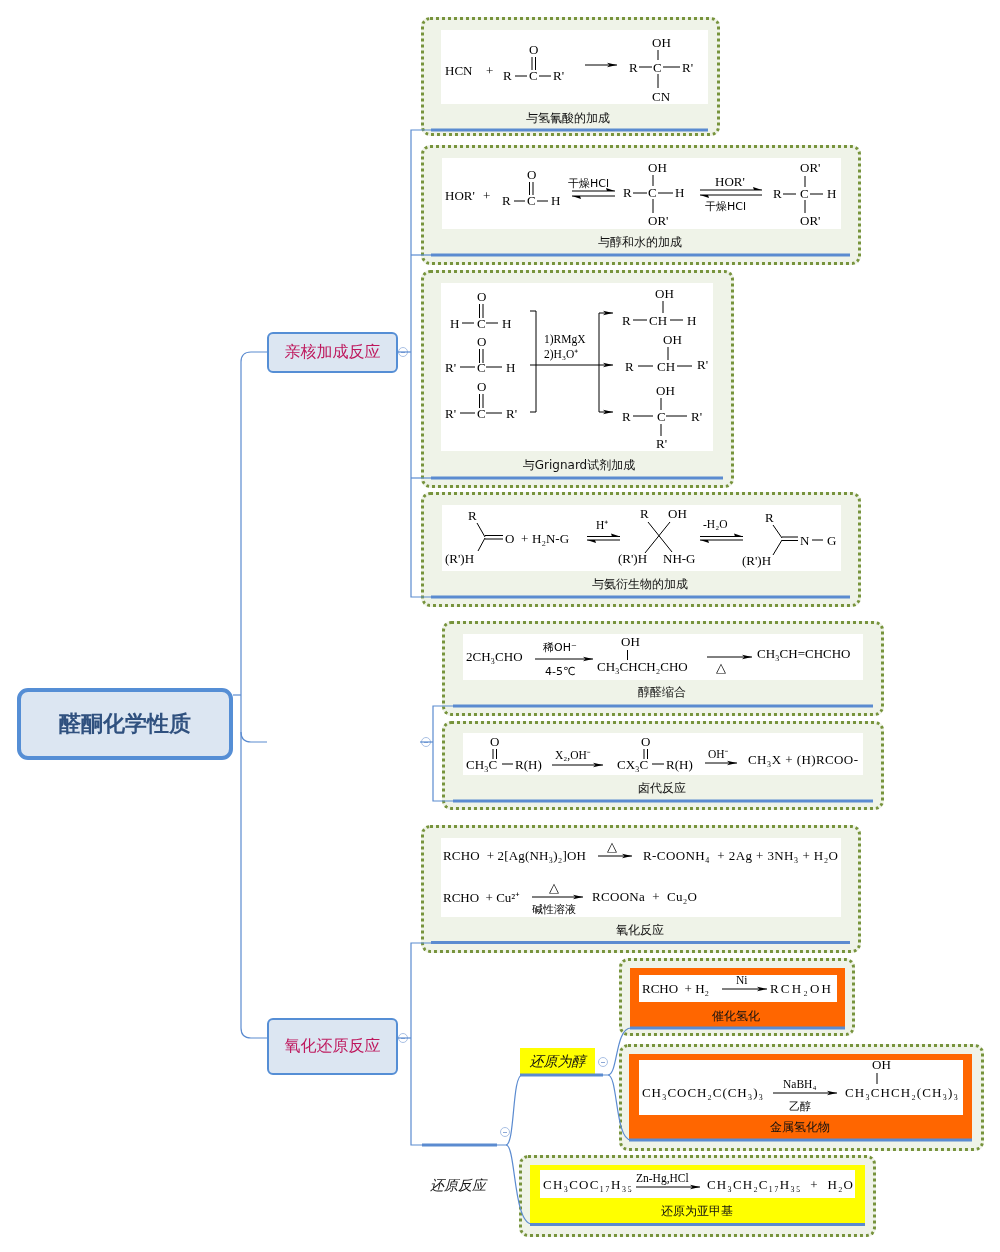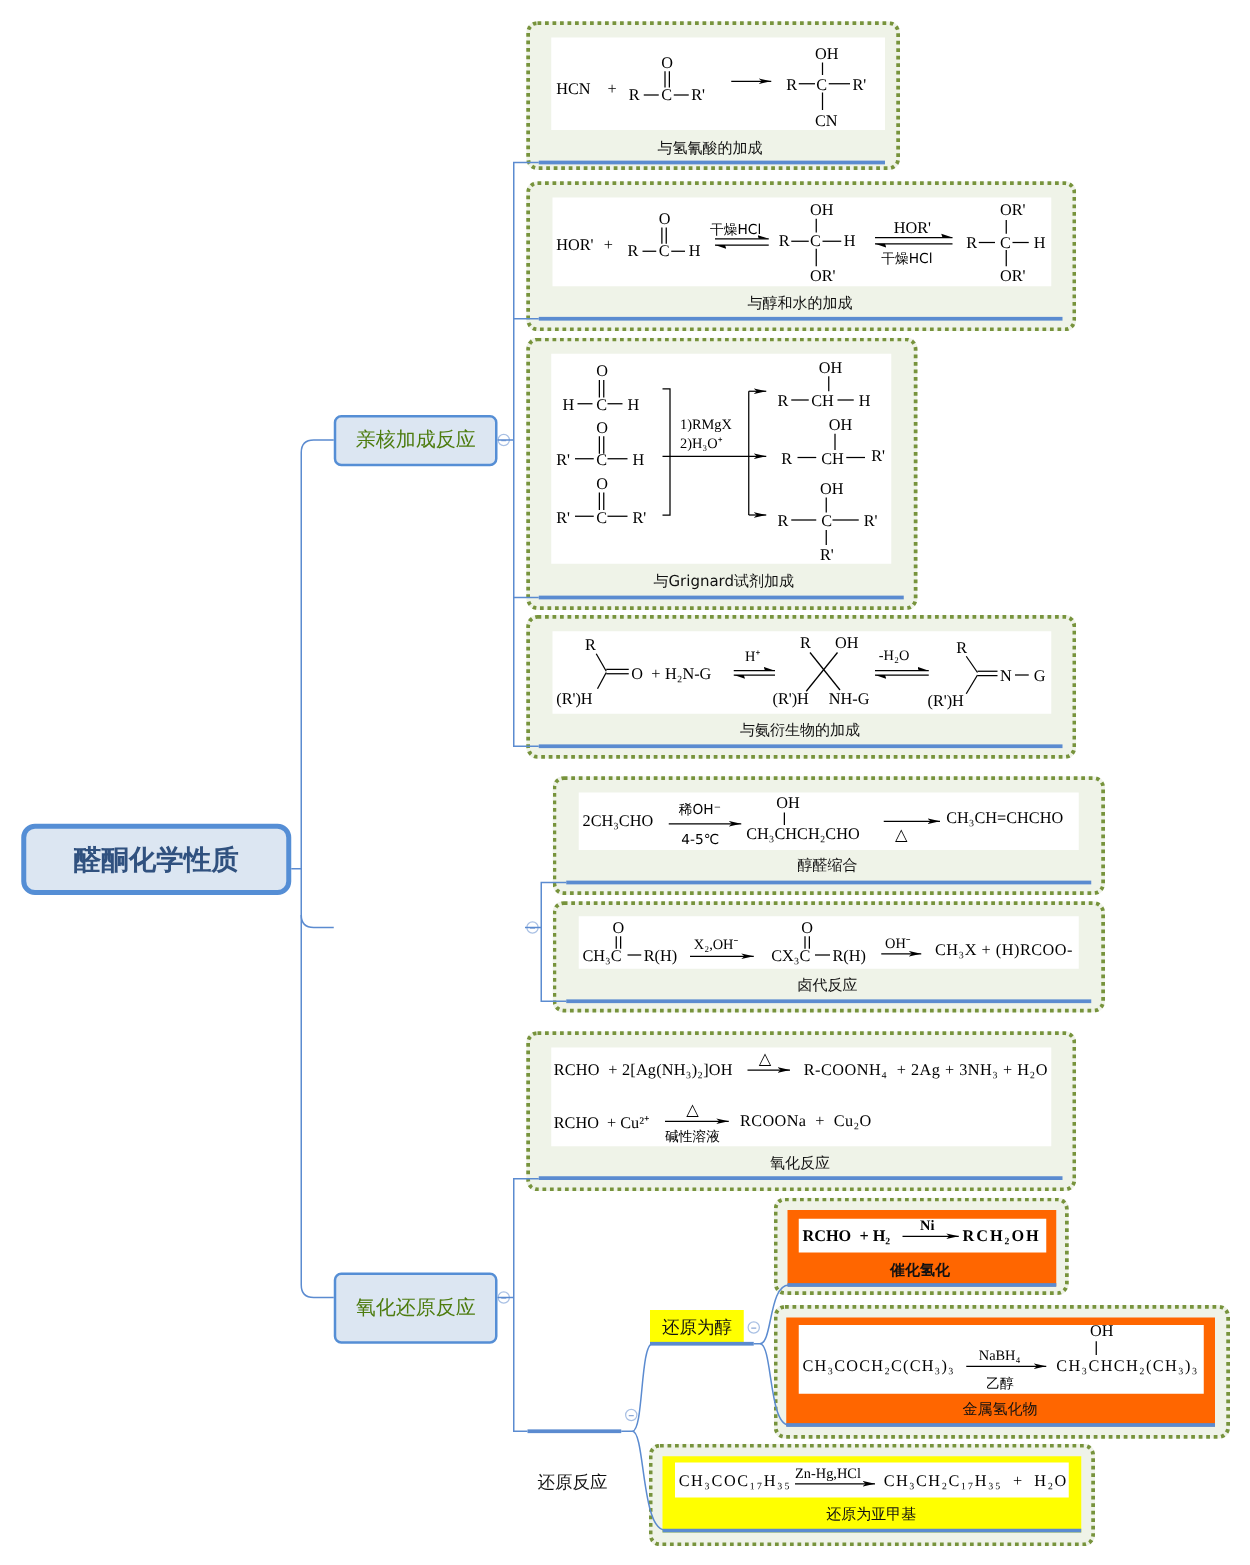--- a/index.html
+++ b/index.html
@@ -3,23 +3,23 @@
   <meta charset="utf-8">
   <style>
     :root{
       --connector:#5b8bd0; --node-fill:#dce6f2; --node-border:#558ed5; --root-text:#30517f;
       --card-border:#77933c; --card-fill:#eff3e8; --highlight-orange:#ff6600; --highlight-yellow:#ffff00;
     }
     html,body{margin:0;padding:0;background:#fff;}
     #page{position:relative;width:1000px;height:1252px;overflow:hidden;background:#fff;font-family:"DejaVu Sans",sans-serif;}
     .defs{position:absolute;width:0;height:0;}
     .node{position:absolute;box-sizing:border-box;background:var(--node-fill);border:2px solid var(--node-border);border-radius:6px;
-          display:flex;align-items:center;justify-content:center;font-size:16px;color:#4d7c0f;white-space:nowrap;}
+          display:flex;align-items:center;justify-content:center;font-size:16px;color:#be185d;white-space:nowrap;}
     .node.root{border-width:4px;border-radius:11px;font-size:22px;font-weight:bold;color:var(--root-text);}
-    .plain-node{position:absolute;font-size:14px;color:#111;white-space:nowrap;display:flex;align-items:center;justify-content:center;}
+    .plain-node{position:absolute;font-size:14px;color:#111;white-space:nowrap;display:flex;align-items:center;justify-content:center;font-style:italic;}
     .plain-node.yellow{background:var(--highlight-yellow);}
     .toggle{position:absolute;width:8px;height:8px;border:1px solid #a9c0e4;border-radius:50%;background:#fff;}
     .toggle::after{content:"";position:absolute;left:2px;top:3.5px;width:4px;height:1px;background:#8ea9d6;}
     .card{position:absolute;box-sizing:border-box;border:3px dotted var(--card-border);border-radius:9px;background:var(--card-fill);}
     .card > svg{position:absolute;left:0;top:0;overflow:visible;}
     .conn{position:absolute;left:0;top:0;pointer-events:none;}
     .conn path{fill:none;stroke:var(--connector);stroke-width:1.2;}
     .conn rect{fill:var(--connector);}
     .t{font-family:"Liberation Serif",serif;font-size:13px;fill:#000;white-space:pre;}
     .s{font-family:"Liberation Serif",serif;font-size:11.5px;fill:#000;white-space:pre;}
@@ -41,21 +41,21 @@
     <defs>
       <marker id="ah" viewBox="0 0 10 6" markerWidth="10" markerHeight="6" refX="10" refY="3" orient="auto" markerUnits="userSpaceOnUse">
         <path d="M0,0.8 L10,3 L0,5.2 L2.5,3 z" fill="#000"></path>
       </marker>
       <marker id="hp" viewBox="0 0 9 4" markerWidth="9" markerHeight="4" refX="9" refY="3.5" orient="auto" markerUnits="userSpaceOnUse">
         <path d="M0,0.5 L9,3.5 L1,3.5 z" fill="#000"></path>
       </marker>
     </defs>
   </svg>
 
-  <div class="node root" style="left:17px;top:659px;width:216px;height:57px;">
+  <div class="node root" style="left:17px;top:688px;width:216px;height:72px;">
     <span>醛酮化学性质</span>
   </div>
 
   <div class="node" style="left:267px;top:332px;width:131px;height:41px;">
     <span>亲核加成反应</span>
   </div>
   <span class="toggle" style="left:398px;top:347px;"></span>
 
   <span class="toggle" style="left:421px;top:737px;"></span>
 
@@ -356,21 +356,21 @@
         <text class="t" x="549" y="892">△</text>
         <text class="zh" x="532" y="913">碱性溶液</text>
         <text class="t" x="592" y="901" textLength="105" lengthAdjust="spacing">RCOONa  +  Cu₂O</text>
       </g>
       <text class="cap" x="640" y="934">氧化反应</text>
       <rect class="bar" x="431" y="941" width="419" height="3"></rect>
     </g>
       </svg>
   </div>
 
-  <div class="card" style="left:619px;top:958px;width:236px;height:78px;font-weight:bold;">
+  <div class="card" style="left:619px;top:958px;width:236px;height:78px;">
     <svg width="230" height="72">
         <g transform="translate(-622,-961)">
       <rect class="orange" x="630" y="968" width="215" height="61"></rect>
       <rect class="panel" x="639" y="975" width="198" height="27"></rect>
       <text class="t" x="642" y="993">RCHO  + H₂</text>
       <line class="ar" x1="722" y1="989" x2="767" y2="989" marker-end="url(#ah)"></line>
       <text class="s" x="736" y="984">Ni</text>
       <text class="t" x="770" y="993" textLength="61" lengthAdjust="spacing">RCH₂OH</text>
       <text class="cap" x="736" y="1020">催化氢化</text>
       <rect class="bar" x="630" y="1026.5" width="215" height="3"></rect>

